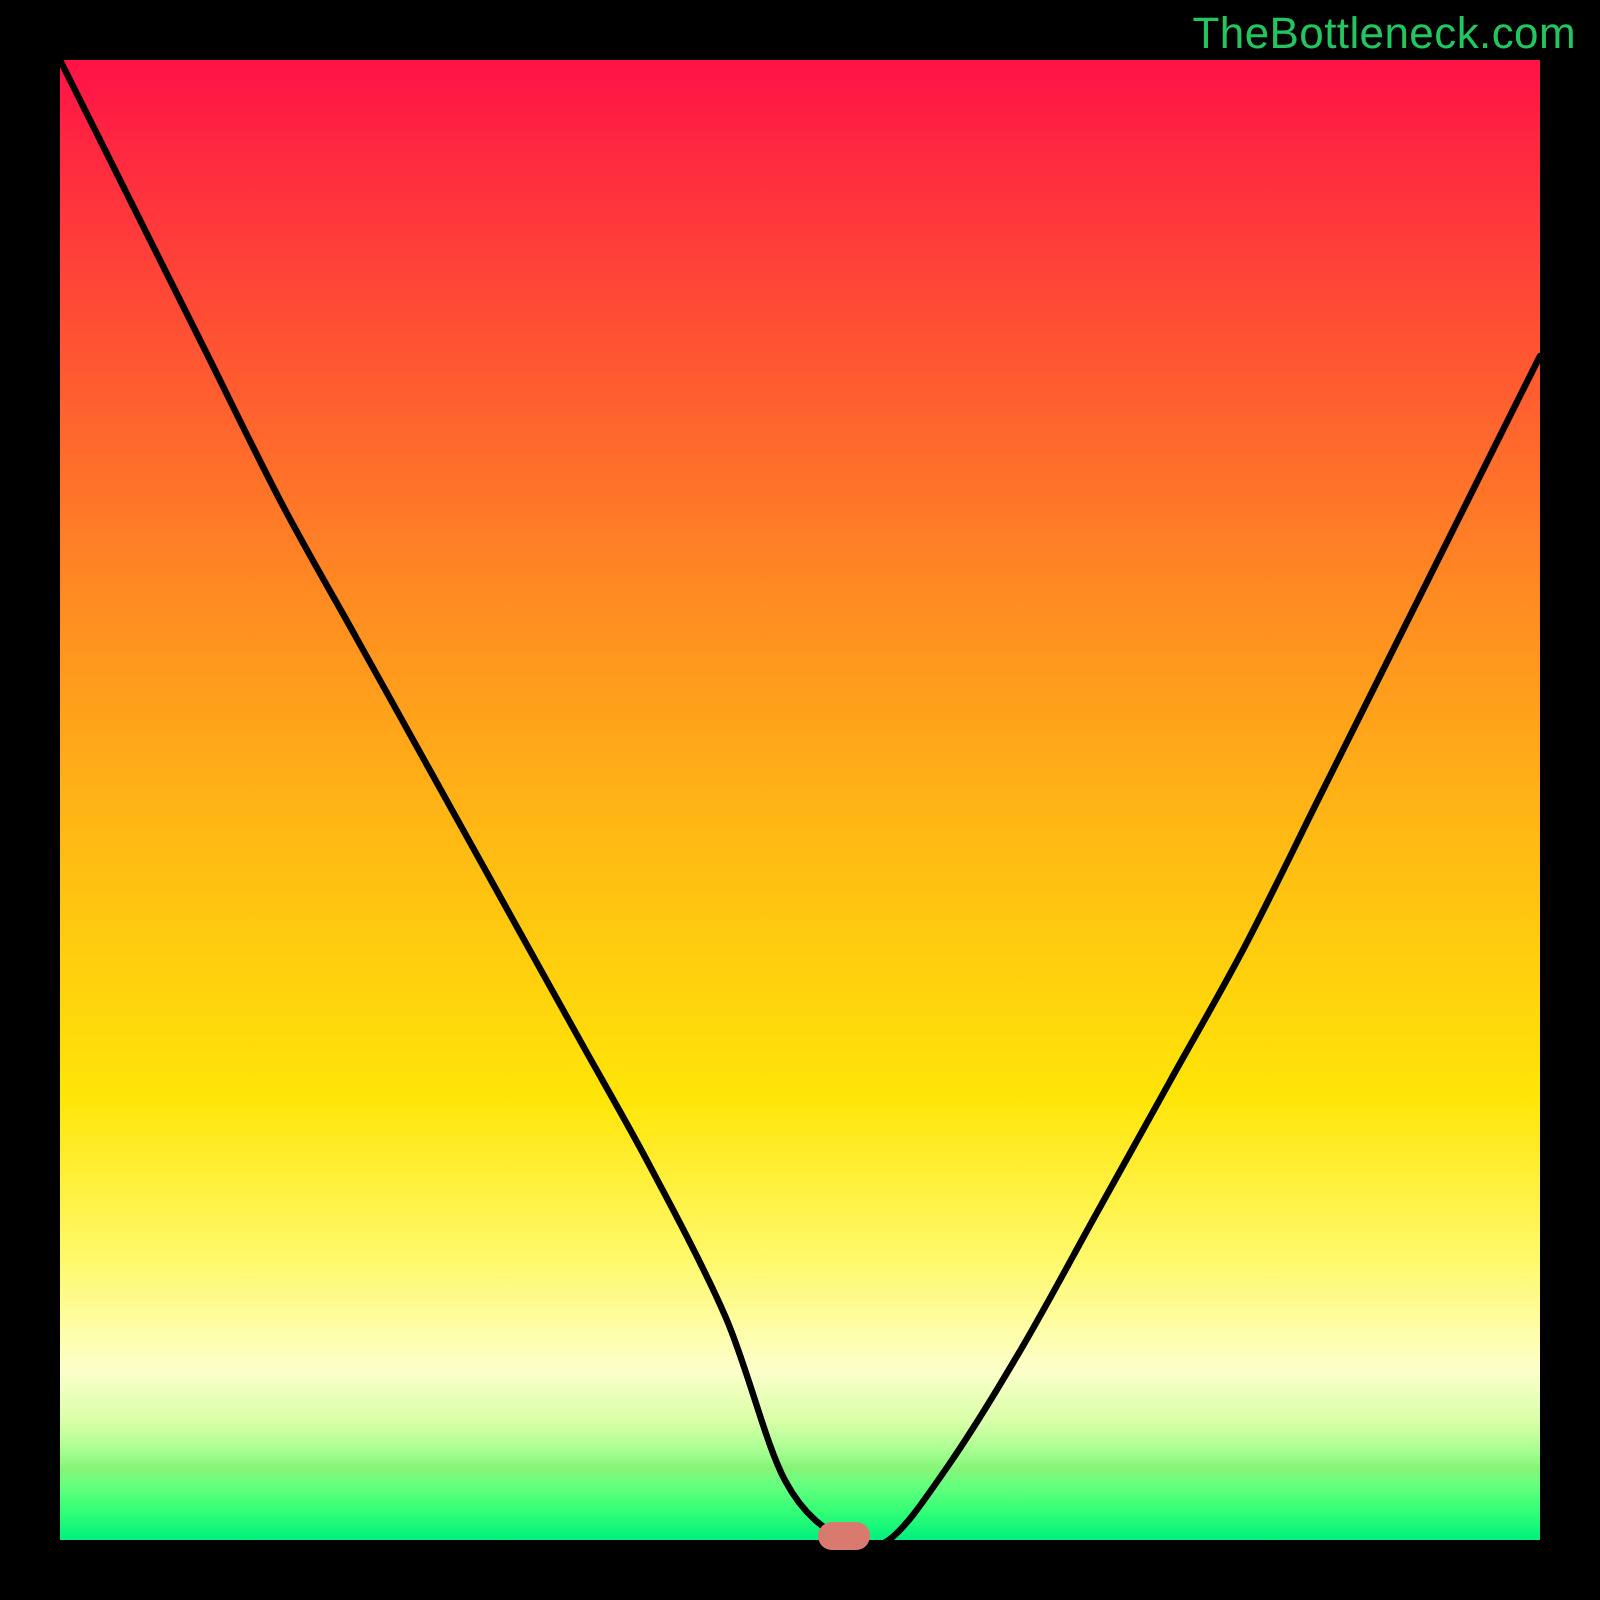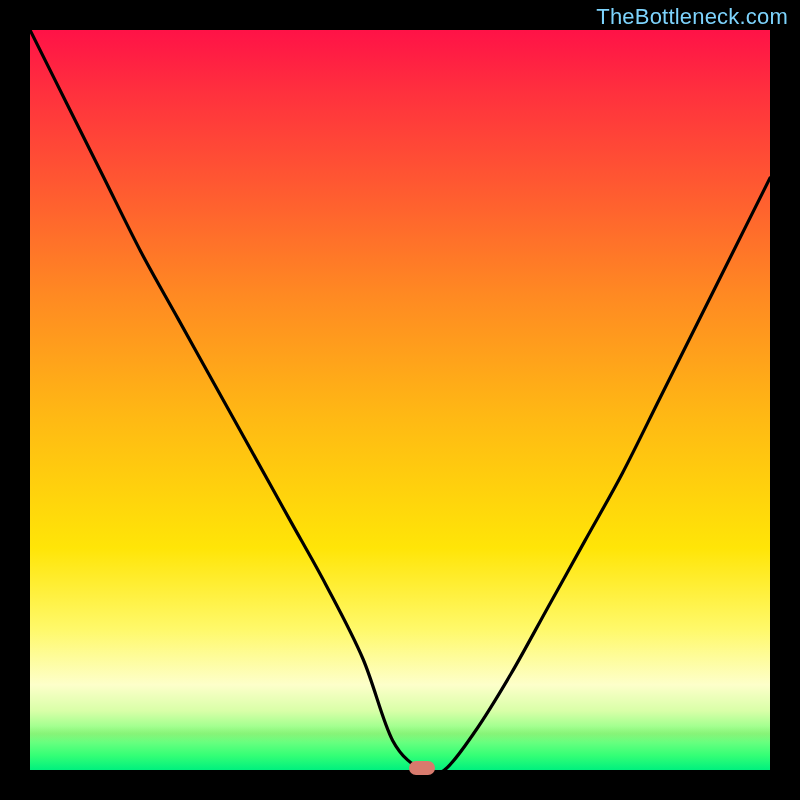--- a/index.html
+++ b/index.html
@@ -14,21 +14,21 @@
   .frame {
     position: relative;
     width: 800px;
     height: 800px;
     background: #000;
   }
   .watermark {
     position: absolute;
     top: 4px;
     right: 12px;
-    color: #7dd3fc;
+    color: #22c55e;
     font-size: 22px;
     font-weight: 500;
     letter-spacing: 0.2px;
     z-index: 30;
   }
   .plot-area {
     position: absolute;
     left: 30px;
     top: 30px;
     width: 740px;

